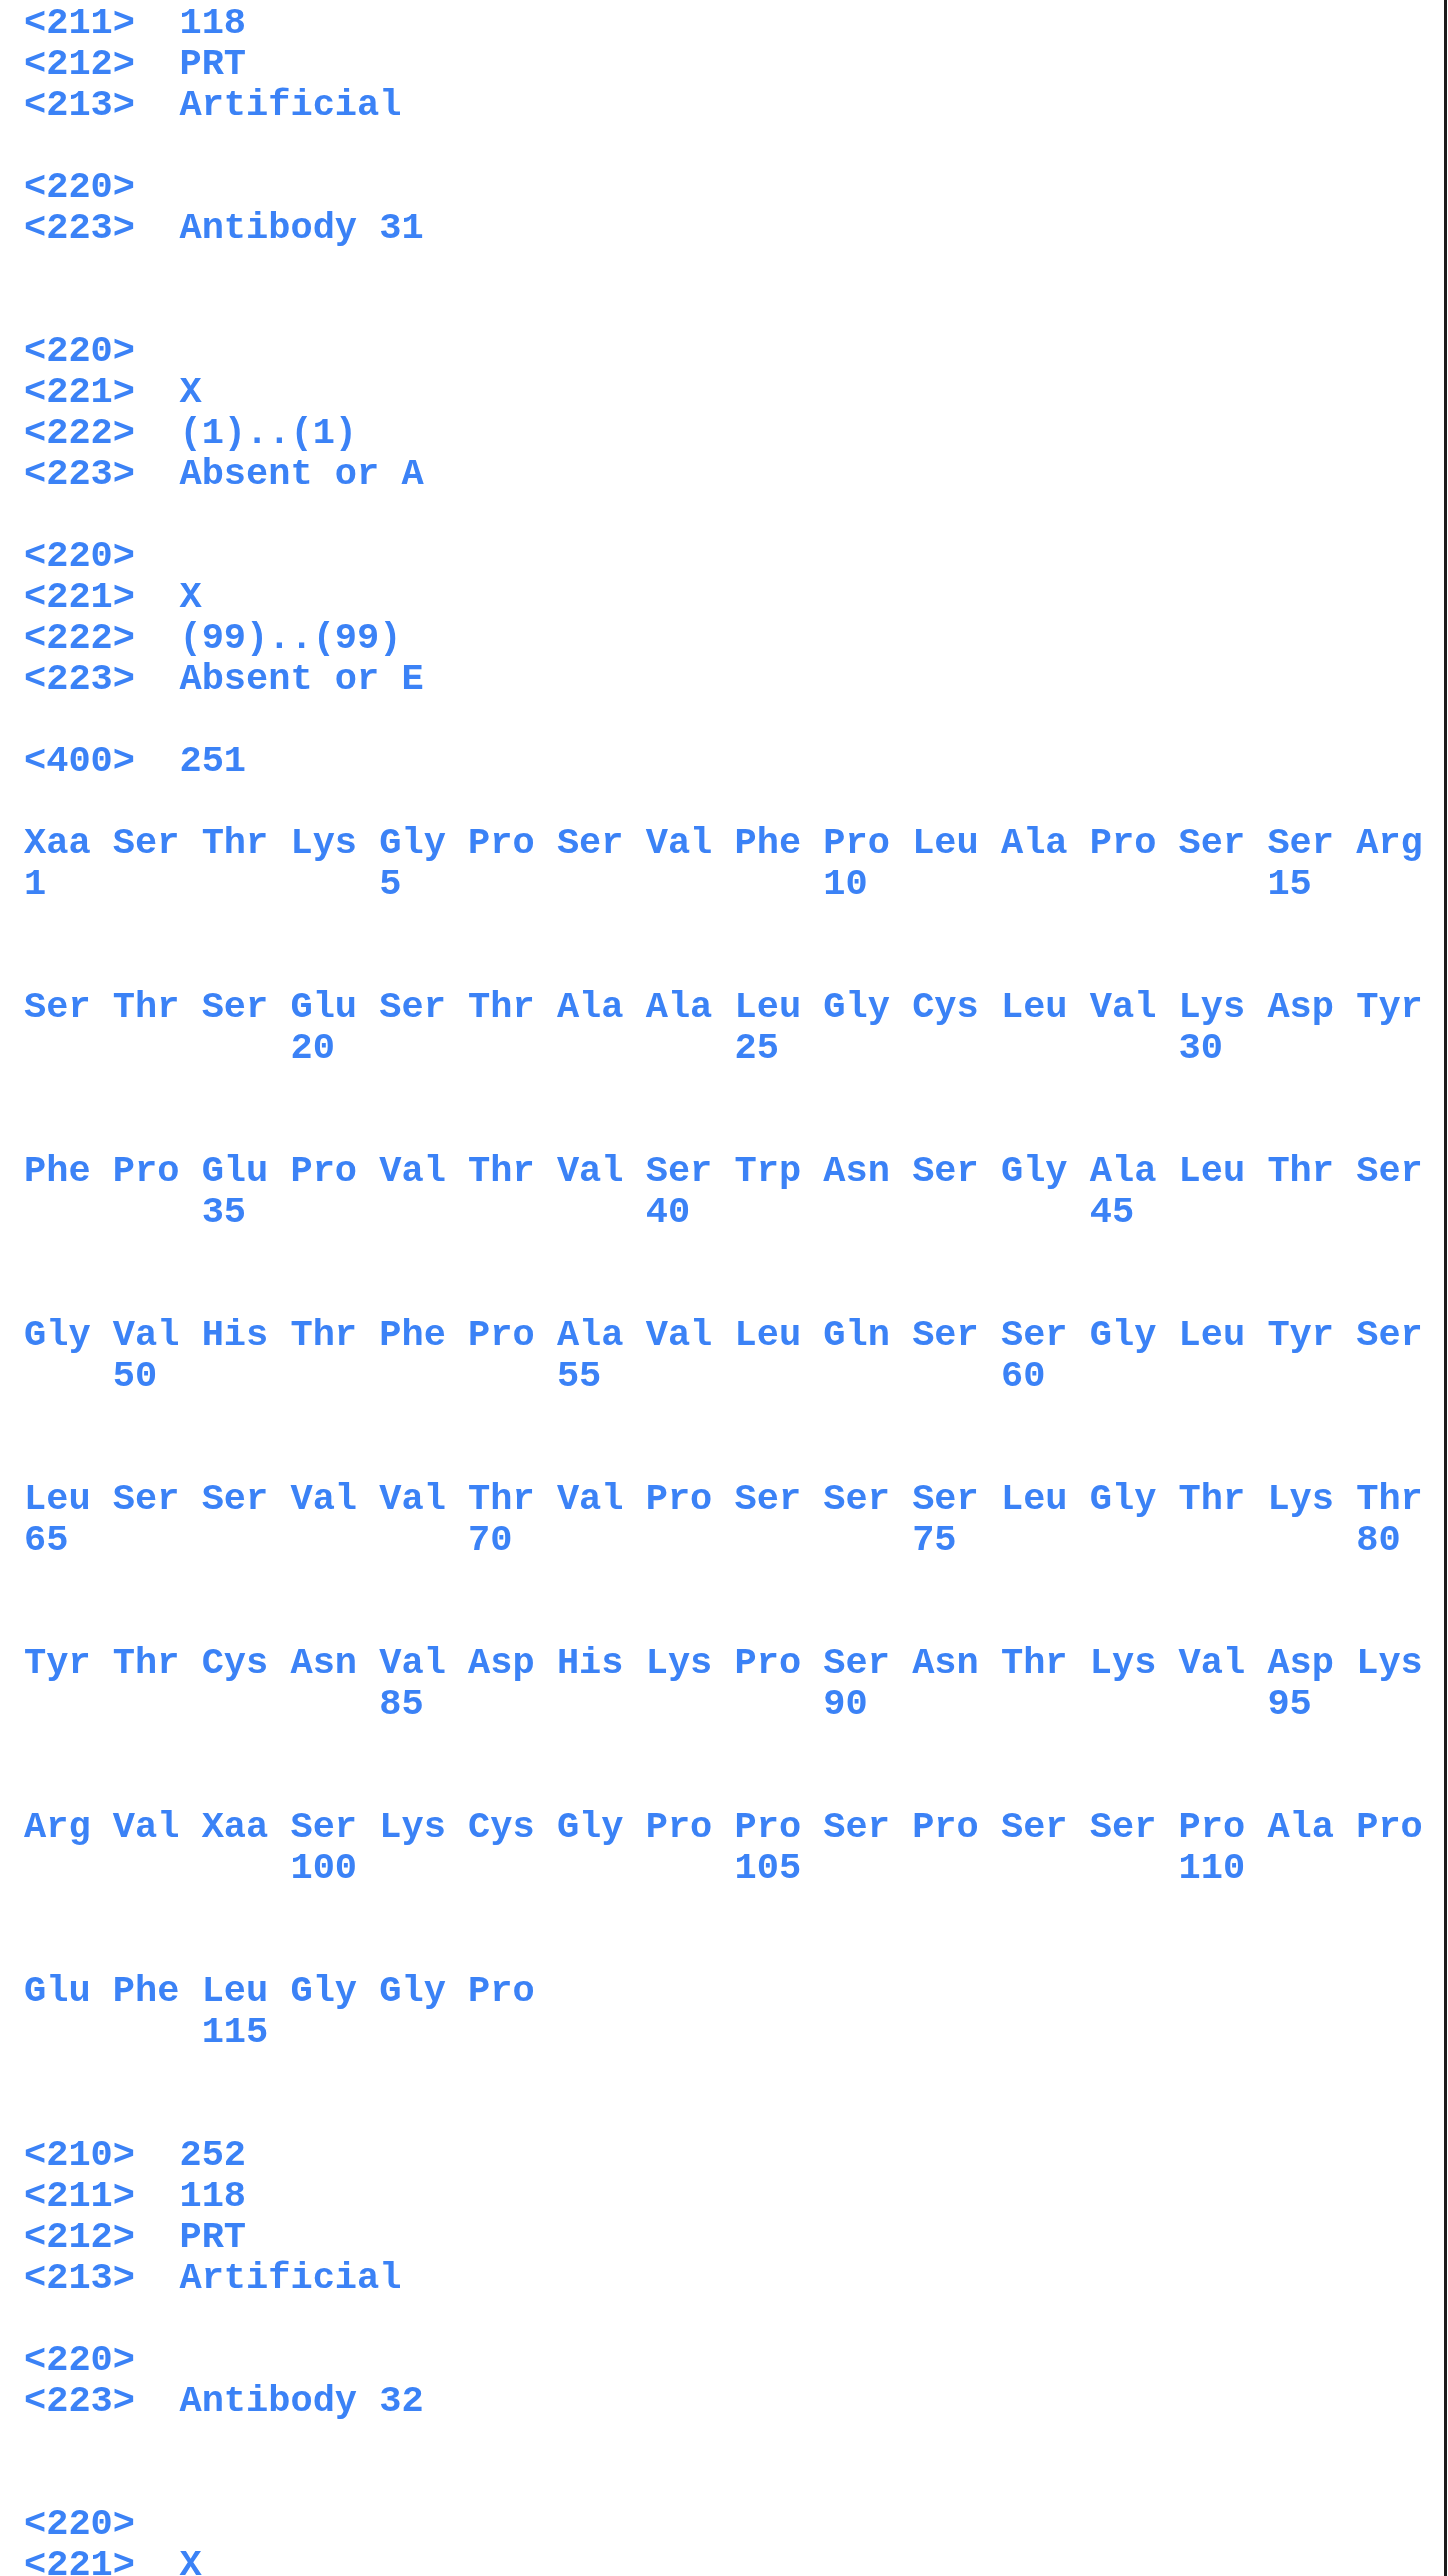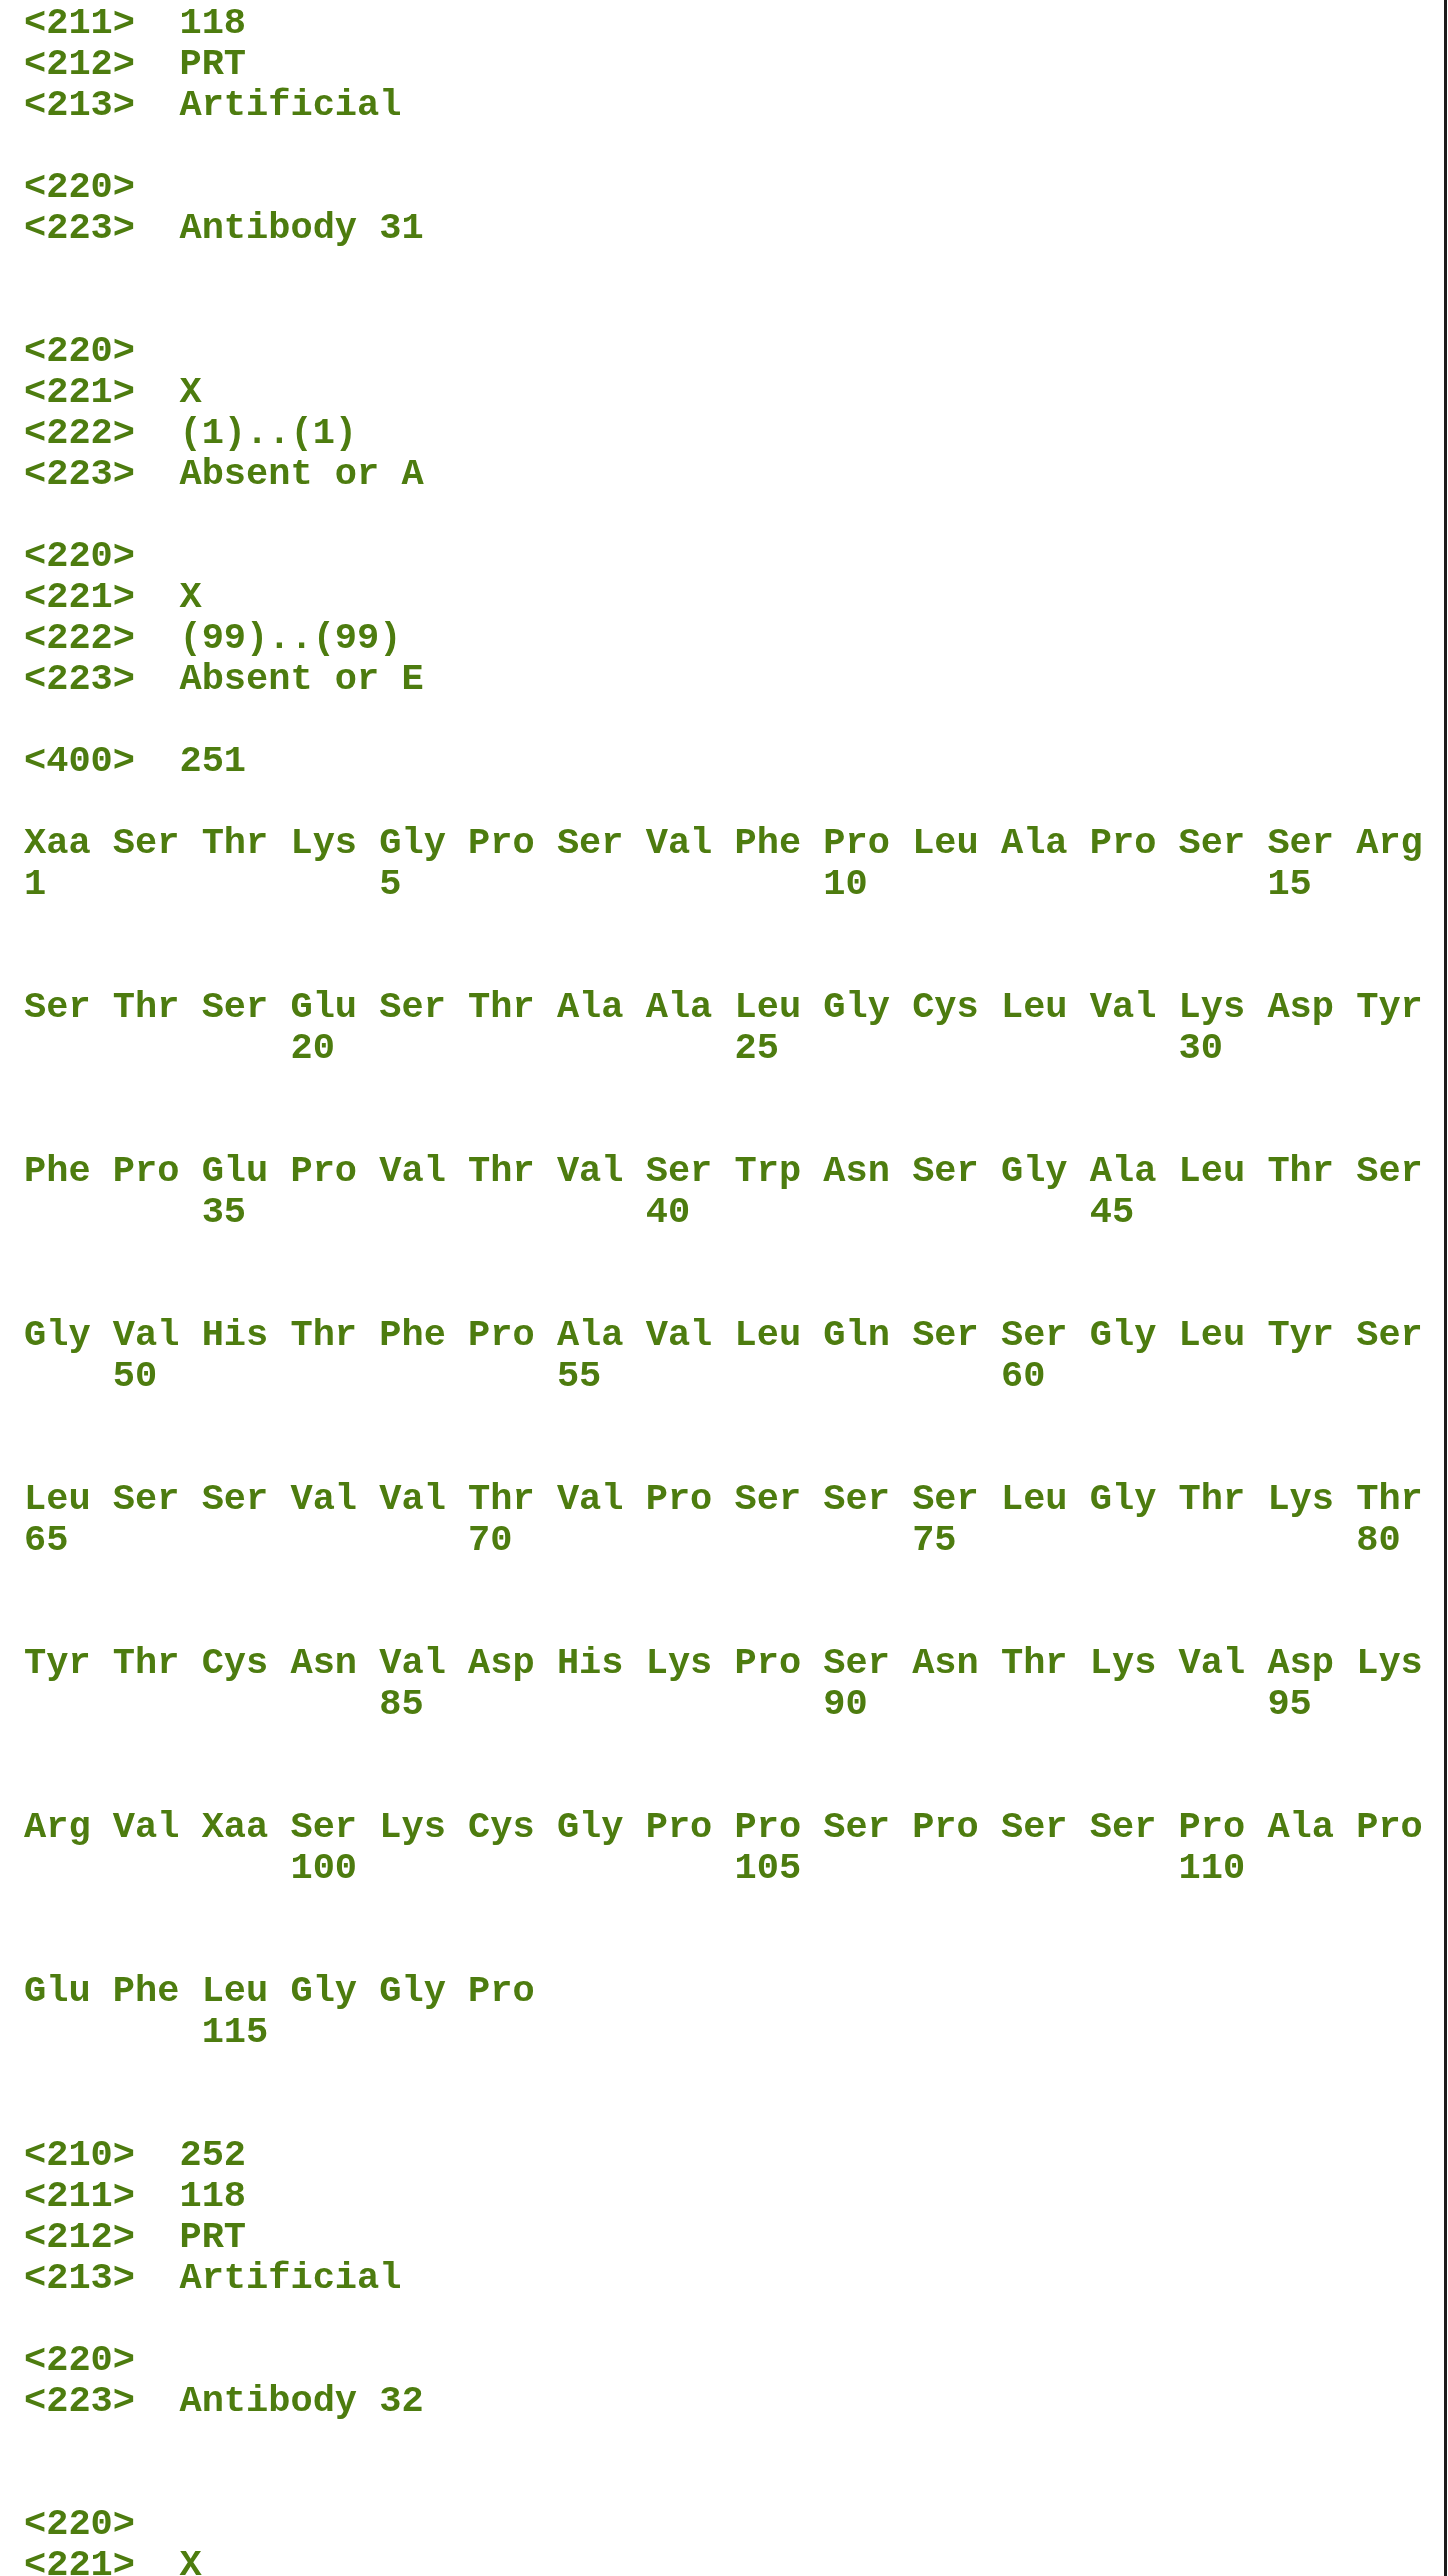--- a/index.html
+++ b/index.html
@@ -22,17 +22,17 @@
   }
   .ln{white-space:pre;height:41px;overflow:visible;}
   .tagval{padding-left:2ch;}
   #edge{
     position:absolute;top:0;right:0.9px;width:2.8px;height:2576px;
   }
 </style>
 </head>
 <body>
 
-<div id="page" style="background: rgb(255, 255, 255); color: #4d7c0f;">
+<div id="page" style="background: rgb(255, 255, 255); color: #3b82f6;">
   <div id="doc"><div class="ln"><span>&lt;211&gt;</span><span class="tagval">118</span></div><div class="ln"><span>&lt;212&gt;</span><span class="tagval">PRT</span></div><div class="ln"><span>&lt;213&gt;</span><span class="tagval">Artificial</span></div><div class="ln"></div><div class="ln"><span>&lt;220&gt;</span><span class="tagval"></span></div><div class="ln"><span>&lt;223&gt;</span><span class="tagval">Antibody 31</span></div><div class="ln"></div><div class="ln"></div><div class="ln"><span>&lt;220&gt;</span><span class="tagval"></span></div><div class="ln"><span>&lt;221&gt;</span><span class="tagval">X</span></div><div class="ln"><span>&lt;222&gt;</span><span class="tagval">(1)..(1)</span></div><div class="ln"><span>&lt;223&gt;</span><span class="tagval">Absent or A</span></div><div class="ln"></div><div class="ln"><span>&lt;220&gt;</span><span class="tagval"></span></div><div class="ln"><span>&lt;221&gt;</span><span class="tagval">X</span></div><div class="ln"><span>&lt;222&gt;</span><span class="tagval">(99)..(99)</span></div><div class="ln"><span>&lt;223&gt;</span><span class="tagval">Absent or E</span></div><div class="ln"></div><div class="ln"><span>&lt;400&gt;</span><span class="tagval">251</span></div><div class="ln"></div><div class="ln">Xaa Ser Thr Lys Gly Pro Ser Val Phe Pro Leu Ala Pro Ser Ser Arg</div><div class="ln">1               5                   10                  15</div><div class="ln"></div><div class="ln"></div><div class="ln">Ser Thr Ser Glu Ser Thr Ala Ala Leu Gly Cys Leu Val Lys Asp Tyr</div><div class="ln">            20                  25                  30</div><div class="ln"></div><div class="ln"></div><div class="ln">Phe Pro Glu Pro Val Thr Val Ser Trp Asn Ser Gly Ala Leu Thr Ser</div><div class="ln">        35                  40                  45</div><div class="ln"></div><div class="ln"></div><div class="ln">Gly Val His Thr Phe Pro Ala Val Leu Gln Ser Ser Gly Leu Tyr Ser</div><div class="ln">    50                  55                  60</div><div class="ln"></div><div class="ln"></div><div class="ln">Leu Ser Ser Val Val Thr Val Pro Ser Ser Ser Leu Gly Thr Lys Thr</div><div class="ln">65                  70                  75                  80</div><div class="ln"></div><div class="ln"></div><div class="ln">Tyr Thr Cys Asn Val Asp His Lys Pro Ser Asn Thr Lys Val Asp Lys</div><div class="ln">                85                  90                  95</div><div class="ln"></div><div class="ln"></div><div class="ln">Arg Val Xaa Ser Lys Cys Gly Pro Pro Ser Pro Ser Ser Pro Ala Pro</div><div class="ln">            100                 105                 110</div><div class="ln"></div><div class="ln"></div><div class="ln">Glu Phe Leu Gly Gly Pro</div><div class="ln">        115</div><div class="ln"></div><div class="ln"></div><div class="ln"><span>&lt;210&gt;</span><span class="tagval">252</span></div><div class="ln"><span>&lt;211&gt;</span><span class="tagval">118</span></div><div class="ln"><span>&lt;212&gt;</span><span class="tagval">PRT</span></div><div class="ln"><span>&lt;213&gt;</span><span class="tagval">Artificial</span></div><div class="ln"></div><div class="ln"><span>&lt;220&gt;</span><span class="tagval"></span></div><div class="ln"><span>&lt;223&gt;</span><span class="tagval">Antibody 32</span></div><div class="ln"></div><div class="ln"></div><div class="ln"><span>&lt;220&gt;</span><span class="tagval"></span></div><div class="ln"><span>&lt;221&gt;</span><span class="tagval">X</span></div></div>
   <div id="edge" style="background: rgb(28, 28, 28);"></div>
 </div>
 
 
 </body></html>

